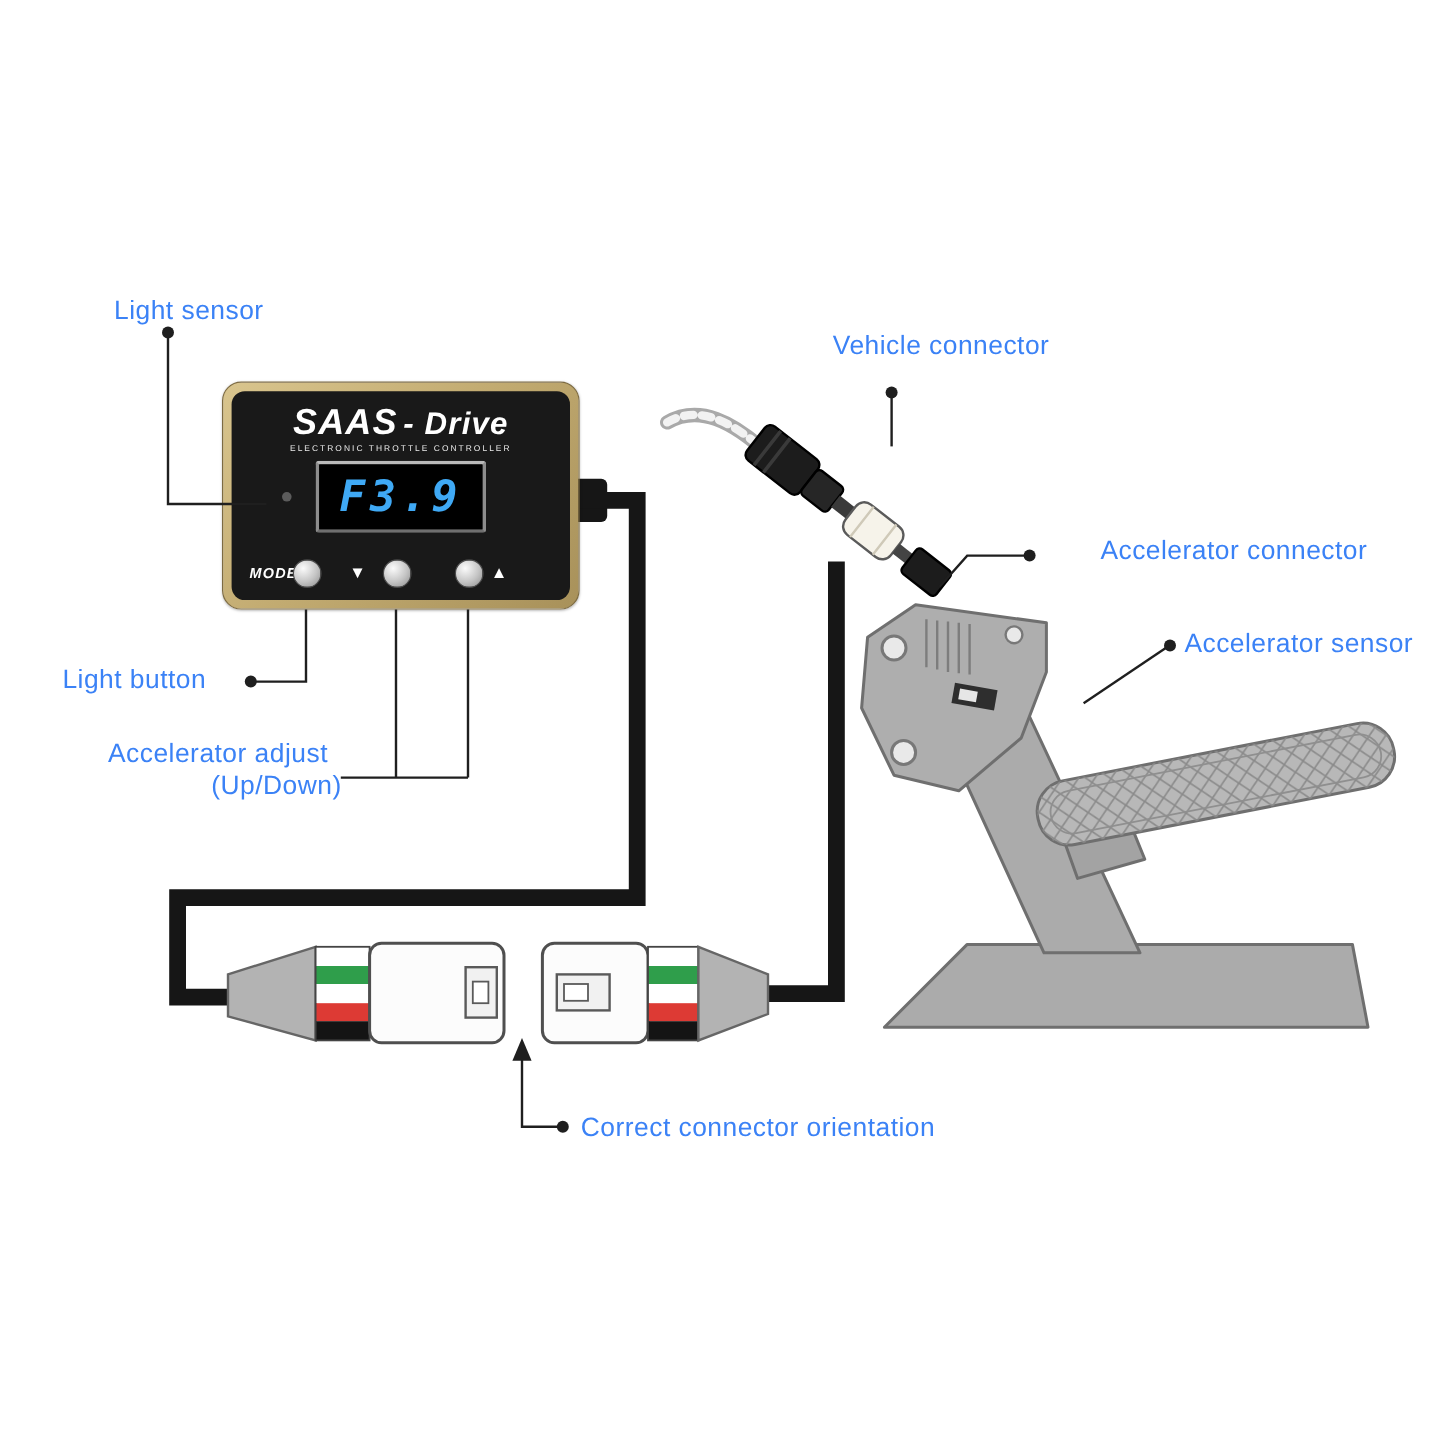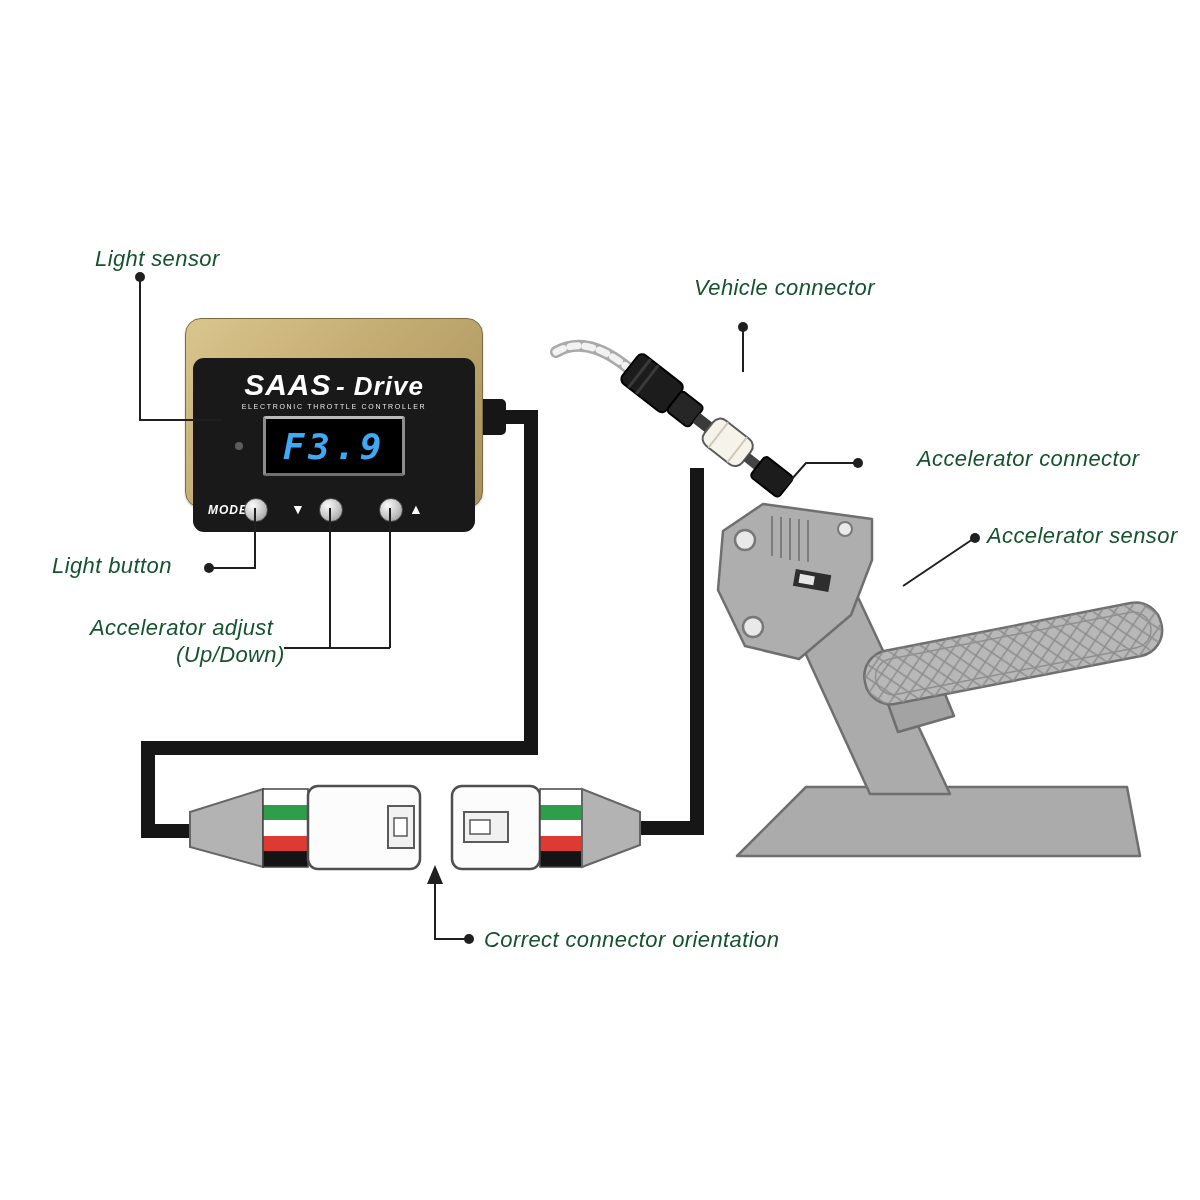--- a/index.html
+++ b/index.html
@@ -5,32 +5,32 @@
   html,body { margin:0; padding:0; background:#ffffff; }
   .canvas {
     position:relative; width:1200px; height:1200px; background:#ffffff;
     font-family:"Liberation Sans", sans-serif; overflow:hidden;
   }
   svg.layer { position:absolute; left:0; top:0; }
   #art-layer { z-index:1; }
   #leader-layer { z-index:4; pointer-events:none; }
 
   .label {
-    position:absolute; z-index:3; font-size:22px; color:#14532d;
-    letter-spacing:0.4px; white-space:nowrap; line-height:27px;font-style:italic;
+    position:absolute; z-index:3; font-size:22px; color:#3b82f6;
+    letter-spacing:0.4px; white-space:nowrap; line-height:27px;
   }
 
   
   .device {
     position:absolute; z-index:2; left:185px; top:318px; width:298px; height:190px;
     background:linear-gradient(135deg,#d9c58e 0%,#c3ac72 45%,#a8915a 100%);
     border:1px solid #7d6b42; border-radius:16px; padding:7px; box-sizing:border-box;
     box-shadow:0 1px 2px rgba(0,0,0,.25);
   }
-  .device-face { position:relative; width:100%; height:100%; background:#191919; border-radius:11px;margin-top:32px; }
+  .device-face { position:relative; width:100%; height:100%; background:#191919; border-radius:11px; }
   .logo-row { position:absolute; top:10px; width:100%; text-align:center; color:#ffffff; font-style:italic; }
   .logo-saas { font-weight:bold; font-size:30px; letter-spacing:1px; }
   .logo-drive { font-weight:bold; font-size:26px; letter-spacing:1px; }
   .logo-sub { position:absolute; top:45px; width:100%; text-align:center; color:#e9e9e9; font-size:7px; letter-spacing:1.7px; }
   .display {
     position:absolute; left:70px; top:58px; width:136px; height:54px; background:#000;
     border:3px solid; border-color:#b9b9b9 #8d8d8d #6f6f6f; border-radius:3px;
     display:flex; align-items:center; justify-content:center; box-sizing:content-box;
   }
   .display-value {

